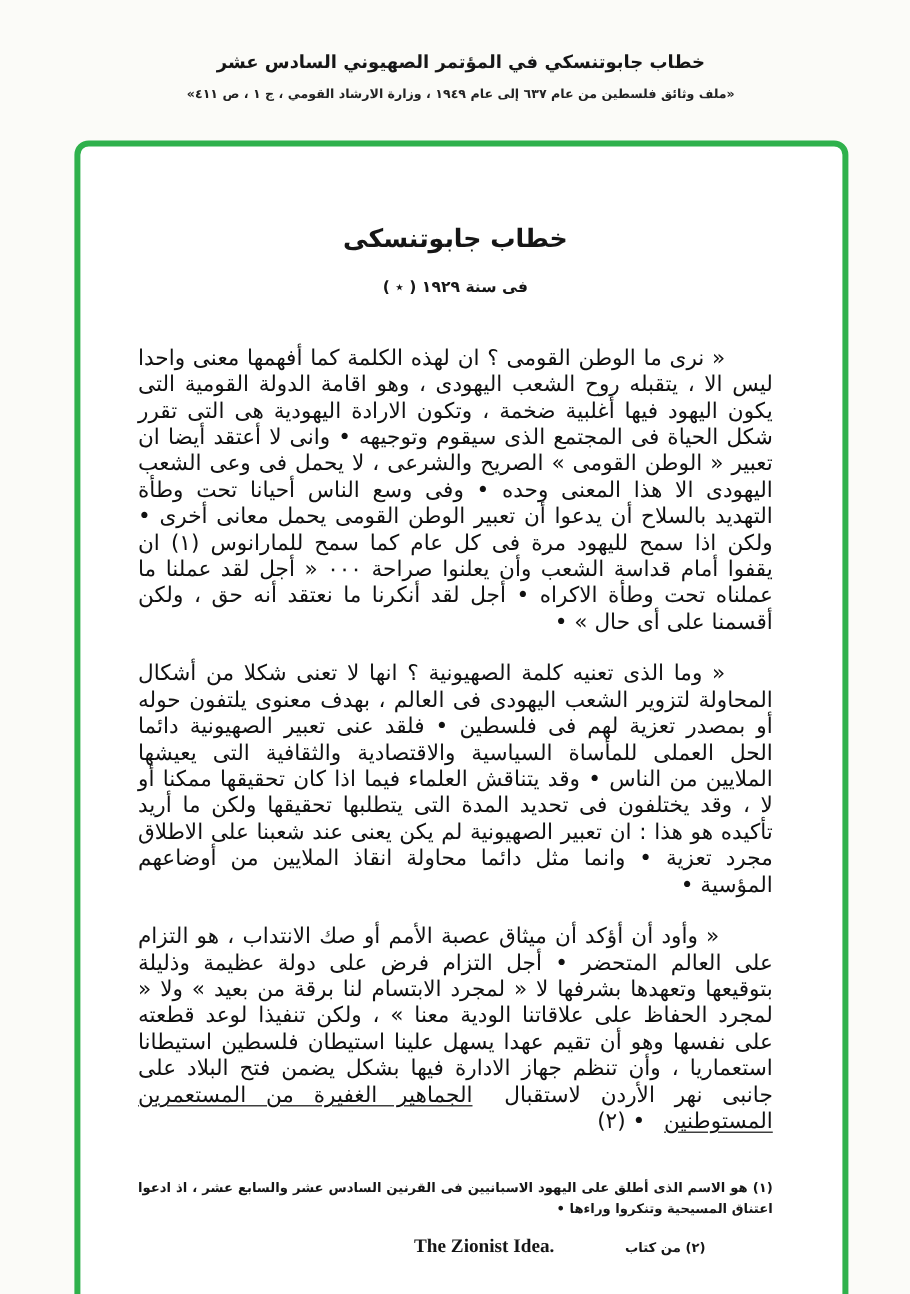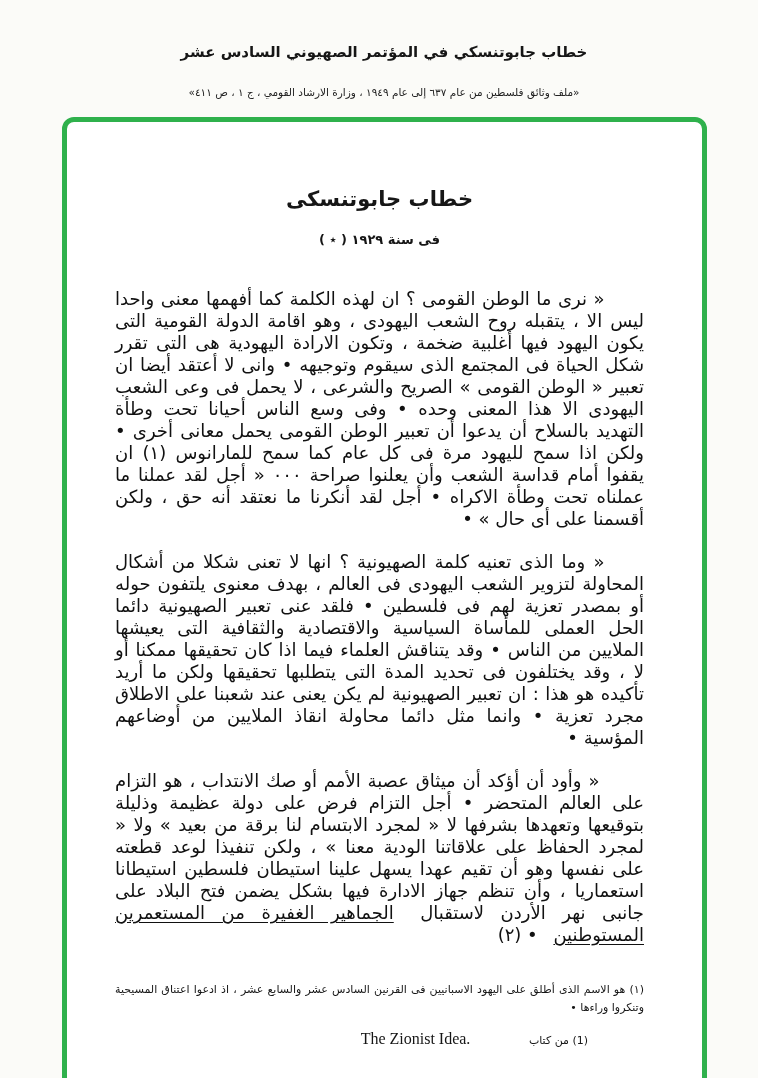--- a/index.html
+++ b/index.html
@@ -16,22 +16,22 @@
     text-align: center;
     padding-top: 28px;
   }
   .header-title {
     font-size: 15px;
     font-weight: bold;
     letter-spacing: 0.2px;
   }
   .header-source {
     font-size: 10.5px;
-    font-weight: normal;
-    margin-top: 15px;
+    font-weight: bold;
+    margin-top: 2px;
     color: #222;
   }
   .doc-frame {
     position: absolute;
     left: 57px;
     top: 112px;
     width: 645px;
     height: 996px;
     background: #ffffff;
     border: 5px solid #2fb14c;
@@ -71,20 +71,21 @@
   .underlined {
     text-decoration: underline;
     text-underline-offset: 3px;
   }
   .footnotes {
     margin-top: 4px;
     font-size: 11px;
     line-height: 18px;
     text-align: justify;
     color: #161616;
+    font-weight: bold;
   }
   .footnote { margin-bottom: 3px; }
   .footnote-2 {
     padding-right: 56px;
     text-align: right;
   }
   .latin {
     font-family: "Liberation Serif", serif;
     font-size: 16px;
     direction: ltr;
@@ -107,17 +108,17 @@
 
   <div class="doc-body">
     <p>« نرى ما الوطن القومى ؟ ان لهذه الكلمة كما أفهمها معنى واحدا ليس الا ، يتقبله روح الشعب اليهودى ، وهو اقامة الدولة القومية التى يكون اليهود فيها أغلبية ضخمة ، وتكون الارادة اليهودية هى التى تقرر شكل الحياة فى المجتمع الذى سيقوم وتوجيهه • وانى لا أعتقد أيضا ان تعبير « الوطن القومى » الصريح والشرعى ، لا يحمل فى وعى الشعب اليهودى الا هذا المعنى وحده • وفى وسع الناس أحيانا تحت وطأة التهديد بالسلاح أن يدعوا أن تعبير الوطن القومى يحمل معانى أخرى • ولكن اذا سمح لليهود مرة فى كل عام كما سمح للمارانوس (١) ان يقفوا أمام قداسة الشعب وأن يعلنوا صراحة ٠٠٠ « أجل لقد عملنا ما عملناه تحت وطأة الاكراه • أجل لقد أنكرنا ما نعتقد أنه حق ، ولكن أقسمنا على أى حال » •</p>
     <p>« وما الذى تعنيه كلمة الصهيونية ؟ انها لا تعنى شكلا من أشكال المحاولة لتزوير الشعب اليهودى فى العالم ، بهدف معنوى يلتفون حوله أو بمصدر تعزية لهم فى فلسطين • فلقد عنى تعبير الصهيونية دائما الحل العملى للمأساة السياسية والاقتصادية والثقافية التى يعيشها الملايين من الناس • وقد يتناقش العلماء فيما اذا كان تحقيقها ممكنا أو لا ، وقد يختلفون فى تحديد المدة التى يتطلبها تحقيقها ولكن ما أريد تأكيده هو هذا : ان تعبير الصهيونية لم يكن يعنى عند شعبنا على الاطلاق مجرد تعزية • وانما مثل دائما محاولة انقاذ الملايين من أوضاعهم المؤسية •</p>
     <p><span>« وأود أن أؤكد أن ميثاق عصبة الأمم أو صك الانتداب ، هو التزام على العالم المتحضر • أجل التزام فرض على دولة عظيمة وذليلة بتوقيعها وتعهدها بشرفها لا « لمجرد الابتسام لنا برقة من بعيد » ولا « لمجرد الحفاظ على علاقاتنا الودية معنا » ، ولكن تنفيذا لوعد قطعته على نفسها وهو أن تقيم عهدا يسهل علينا استيطان فلسطين استيطانا استعماريا ، وأن تنظم جهاز الادارة فيها بشكل يضمن فتح البلاد على جانبى نهر الأردن لاستقبال </span><span class="underlined">الجماهير الغفيرة من المستعمرين المستوطنين</span><span> • (٢)</span></p>
   </div>
 
   <div class="footnotes">
     <p class="footnote">(١) هو الاسم الذى أطلق على اليهود الاسبانيين فى القرنين السادس عشر والسابع عشر ، اذ ادعوا اعتناق المسيحية وتنكروا وراءها •</p>
     <p class="footnote footnote-2">
-      <span>(1) من كتاب</span>
+      <span>(٢) من كتاب</span>
       <span class="latin">The Zionist Idea.</span>
     </p>
   </div>
 </div>
 
 </body></html>

